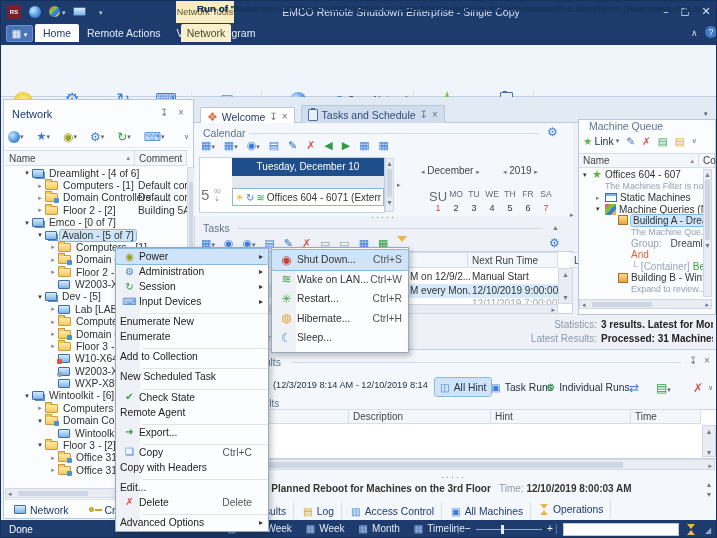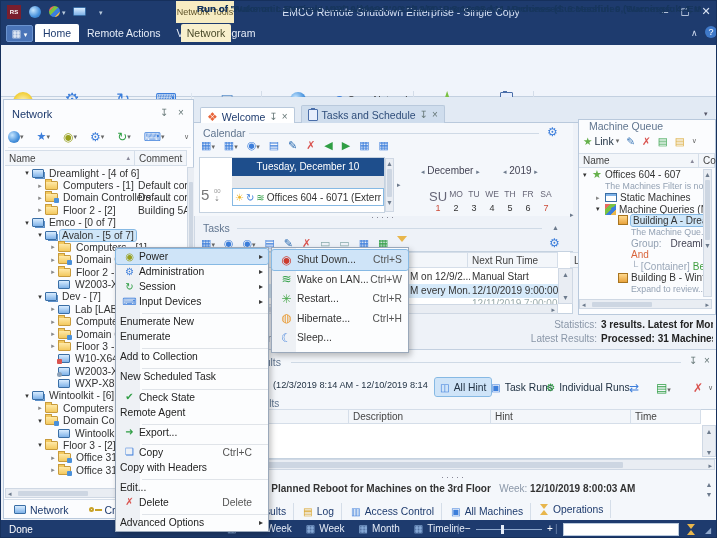--- a/index.html
+++ b/index.html
@@ -290,21 +290,21 @@
         </div>
         <div class="trow" style="padding-left: 43px;">
           <span class="ar"></span>
           <span class="ico gi xmon"></span>
           <span class="lbl">W2003-X64-MK...</span>
           <span class="cmt"></span>
         </div>
         <div class="trow arr-e" style="padding-left: 30px;">
           <span class="ar"></span>
           <span class="ico gi xpcs"></span>
-          <span class="lbl">Dev - [7]</span>
+          <span class="lbl">Dev - [5]</span>
           <span class="cmt"></span>
         </div>
         <div class="trow arr-c" style="padding-left: 43px;">
           <span class="ar"></span>
           <span class="ico gi xmon"></span>
           <span class="lbl">Lab [LABORATO...</span>
           <span class="cmt"></span>
         </div>
         <div class="trow arr-c" style="padding-left: 43px;">
           <span class="ar"></span>
@@ -686,21 +686,21 @@
       <div class="sarr" style="margin-top:14px">▼</div>
     </div>
   <div class="a sb" style="left:197px;top:458px;width:517px;height:11px">
       <div class="sbt" style="margin:2px 4px;height:6px;width:420px"></div>
       <span class="sarr" style="position:absolute;right:2px;top:2px">▸</span>
     </div>
   <div class="a" style="left:440px;top:471px;color:#778;font-size:9px;letter-spacing:2px">·····</div>
   <div class="a nw" style="left:247px;top:482px;width:440px;font-size:10px">
     <span style="color:#8a97a8">Hint:</span>
     <b>Planned Reboot for Machines on the 3rd Floor</b>&nbsp;&nbsp;
-    <span style="color:#8a97a8">Week:</span>
+    <span style="color:#8a97a8">Time:</span>
     <b>12/10/2019 8:00:03 AM</b>
   </div>
   <div class="a sb" style="left:701px;top:480px;width:14px;height:18px;border:none;background:none">
       <div class="sarr">▲</div>
       <div class="sarr" style="margin-top:3px">▼</div>
     </div>
   <div class="a" style="left:230px;top:0">
     
   <span class="btab" style="position:relative;top:499px;display:inline-flex;margin-right:2px">
         <span class="gi" style="color: rgb(60, 126, 219);">▤</span>

